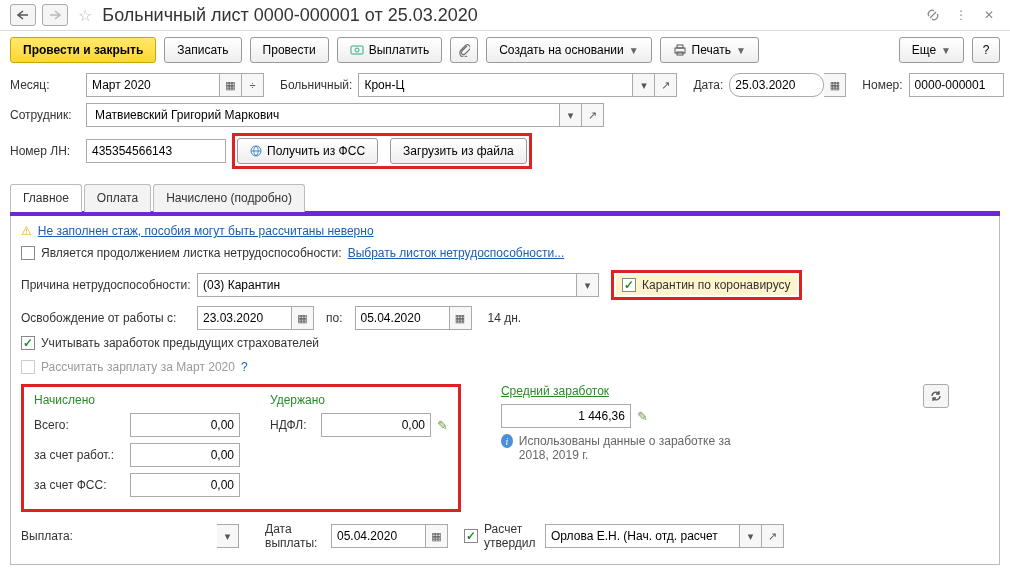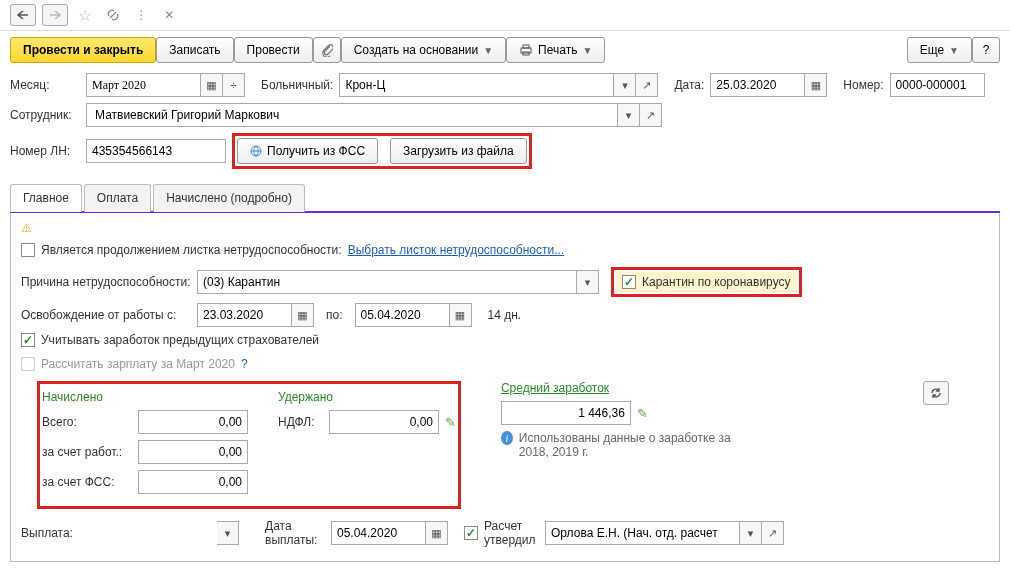--- a/index.html
+++ b/index.html
@@ -2,32 +2,32 @@
 <html><head>
 <meta charset="utf-8">
 <style>
 * { box-sizing: border-box; font-family: Arial, sans-serif; }
 body { margin: 0; padding: 0; background: #fff; font-size: 12px; color: #333; width: 1010px; }
 .toolbar-top { display: flex; align-items: center; padding: 4px 10px; gap: 6px; border-bottom: 1px solid #ddd; }
 .nav-btn { width: 26px; height: 22px; border: 1px solid #aaa; background: #f5f5f5; border-radius: 3px; display: flex; align-items: center; justify-content: center; cursor: pointer; }
 .star-icon { color: #bbb; font-size: 16px; margin: 0 4px; }
 .page-title { font-size: 18px; font-weight: normal; flex: 1; }
 .title-icon { width: 22px; height: 22px; display: flex; align-items: center; justify-content: center; color: #888; cursor: pointer; }
-.action-bar { display: flex; align-items: center; padding: 6px 10px; }
+.action-bar { display: flex; align-items: center; padding: 6px 10px; gap: 8px; }
 .btn { height: 26px; padding: 0 12px; border: 1px solid #999; background: linear-gradient(#fff,#eee); border-radius: 3px; cursor: pointer; font-size: 12px; display: inline-flex; align-items: center; gap: 5px; }
 .btn-primary { background: linear-gradient(#ffe96b,#ffd633); border-color: #c9a800; font-weight: bold; }
 .btn-icon-only { width: 28px; padding: 0; justify-content: center; }
 .spacer { flex: 1; }
 .form-rows { padding: 4px 10px; }
 .form-row { display: flex; align-items: center; gap: 6px; margin-bottom: 6px; }
 .label { min-width: 70px; }
 .input { height: 24px; border: 1px solid #aaa; padding: 0 5px; background: #fff; font-size: 12px; }
 .input-btn { width: 22px; height: 24px; border: 1px solid #aaa; border-left: none; background: #f7f7f7; display: flex; align-items: center; justify-content: center; font-size: 11px; color: #555; cursor: pointer; }
 .input-group { display: flex; }
-.tabs { display: flex; border-bottom: 2px solid #6d28d9; margin: 4px 10px 0; }
+.tabs { display: flex; border-bottom: 5px solid #6d28d9; margin: 4px 10px 0; }
 .tab { padding: 6px 12px; border: 1px solid #bbb; border-bottom: none; background: #f3f3f3; margin-right: 2px; border-radius: 3px 3px 0 0; cursor: pointer; position: relative; top: 1px; }
 .tab.active { background: #fff; border-bottom: 1px solid #fff; }
 .panel { padding: 8px 10px; border: 1px solid #bbb; margin: 0 10px 6px; border-top: none; }
 .warn-line { display: flex; align-items: center; gap: 6px; margin-bottom: 8px; }
 .warn-icon { color: #e6a800; }
 .link { color: #1a5fb4; text-decoration: underline; cursor: pointer; }
 .check-row { display: flex; align-items: center; gap: 6px; margin-bottom: 10px; }
 .checkbox { width: 14px; height: 14px; border: 1px solid #888; background: #fff; display: inline-flex; align-items: center; justify-content: center; cursor: pointer; }
 .checkbox.checked::after { content: '✓'; color: #2a8a2a; font-size: 12px; font-weight: bold; }
 .hl-red { border: 3px solid #d22; padding: 2px; }
@@ -53,33 +53,41 @@
     <svg width="12" height="10">
         <path d="M6 1 L1 5 L6 9 M1 5 H11" stroke="#555" fill="none" stroke-width="1.5"></path>
       </svg>
   </div>
   <div class="nav-btn">
     <svg width="12" height="10">
         <path d="M6 1 L11 5 L6 9 M11 5 H1" stroke="#bbb" fill="none" stroke-width="1.5"></path>
       </svg>
   </div>
   <span class="star-icon">☆</span>
+  <span class="page-title">Больничный лист 0000-000001 от 25.03.2020</span>
   <div class="title-icon">
     <svg width="14" height="14">
         <path d="M4 10 L10 4 M3 8a3 3 0 0 1 0-4l1-1a3 3 0 0 1 4 0 M11 6a3 3 0 0 1 0 4l-1 1a3 3 0 0 1-4 0" stroke="#888" fill="none" stroke-width="1.2"></path>
       </svg>
   </div>
   <div class="title-icon">⋮</div>
   <div class="title-icon">✕</div>
 </div>
 
 <div class="action-bar">
   <button class="btn btn-primary">Провести и закрыть</button>
   <button class="btn">Записать</button>
   <button class="btn">Провести</button>
+  <button class="btn">
+    <svg width="14" height="12">
+        <rect x="1" y="2" width="12" height="8" rx="1" fill="none" stroke="#3a7"></rect>
+        <circle cx="7" cy="6" r="2" fill="none" stroke="#3a7"></circle>
+      </svg>
+    <span>Выплатить</span>
+  </button>
   <button class="btn btn-icon-only">
     <svg width="12" height="14">
         <path d="M9 3 L4 8a2 2 0 0 0 3 3l5-5a3 3 0 0 0-4-4L3 7a4 4 0 0 0 6 6" stroke="#777" fill="none" stroke-width="1.2"></path>
       </svg>
   </button>
   <button class="btn">
     <span>Создать на основании</span>
     <span class="dd">▼</span>
   </button>
   <button class="btn">
@@ -96,43 +104,43 @@
     <span>Еще</span>
     <span class="dd">▼</span>
   </button>
   <button class="btn btn-icon-only">?</button>
 </div>
 
 <div class="form-rows">
   <div class="form-row">
     <span class="label">Месяц:</span>
     <div class="input-group">
-      <input class="input" style="width: 115px; font-family: Liberation Serif, serif;" value="Март 2020">
+      <input class="input" style="width: 134px;" value="Март 2020">
       <div class="input-btn">▦</div>
       <div class="input-btn">÷</div>
     </div>
     <span style="margin-left:10px">Больничный:</span>
     <div class="input-group">
       <input class="input" style="width: 275px;" value="Крон-Ц">
       <div class="input-btn">▾</div>
       <div class="input-btn">↗</div>
     </div>
     <span style="margin-left:10px">Дата:</span>
     <div class="input-group">
-      <input class="input" style="width: 95px;" value="25.03.2020">
+      <input class="input" style="width: 95px; border-radius: 11px;" value="25.03.2020">
       <div class="input-btn">▦</div>
     </div>
     <span style="margin-left:10px">Номер:</span>
     <input class="input" style="width: 95px;" value="0000-000001">
   </div>
 
   <div class="form-row">
     <span class="label">Сотрудник:</span>
     <div class="input-group">
-      <input class="input" style="width: 532px; padding-left: 8px;" value="Матвиевский Григорий Маркович">
+      <input class="input" style="width: 474px; padding-left: 8px;" value="Матвиевский Григорий Маркович">
       <div class="input-btn">▾</div>
       <div class="input-btn">↗</div>
     </div>
   </div>
 
   <div class="form-row">
     <span class="label">Номер ЛН:</span>
     <input class="input" style="width: 140px;" value="435354566143">
     <span class="hl-red" style="display:inline-flex; gap:12px;">
       <button class="btn">
@@ -149,20 +157,21 @@
 
 <div class="tabs">
   <div class="tab active">Главное</div>
   <div class="tab">Оплата</div>
   <div class="tab">Начислено (подробно)</div>
 </div>
 
 <div class="panel">
   <div class="warn-line">
     <span class="warn-icon">⚠</span>
+    <span class="link">Не заполнен стаж, пособия могут быть рассчитаны неверно</span>
   </div>
 
   <div class="check-row">
     <span class="checkbox"></span>
     <span>Является продолжением листка нетрудоспособности:</span>
     <span class="link">Выбрать листок нетрудоспособности...</span>
   </div>
 
   <div class="form-row">
     <span style="width:170px">Причина нетрудоспособности:</span>
@@ -197,21 +206,21 @@
     <span>Учитывать заработок предыдущих страхователей</span>
   </div>
 
   <div class="check-row muted">
     <span class="checkbox" style="border-color:#ccc"></span>
     <span>Рассчитать зарплату за Март 2020</span>
     <span class="link" style="text-decoration:none">?</span>
   </div>
 
   <div class="calc-block">
-    <div class="hl-red" style="padding:6px 2px;margin-left:16px;">
+    <div class="hl-red" style="padding:6px 10px;">
       <div style="display:flex; gap:30px;">
         <div class="calc-col">
           <div class="calc-row">
               <span class="section-green" style="width:90px">Начислено</span>
             </div>
           <div class="calc-row">
             <span class="calc-label">Всего:</span>
             <input class="input calc-input" value="0,00" style="">
           </div>
           <div class="calc-row">

